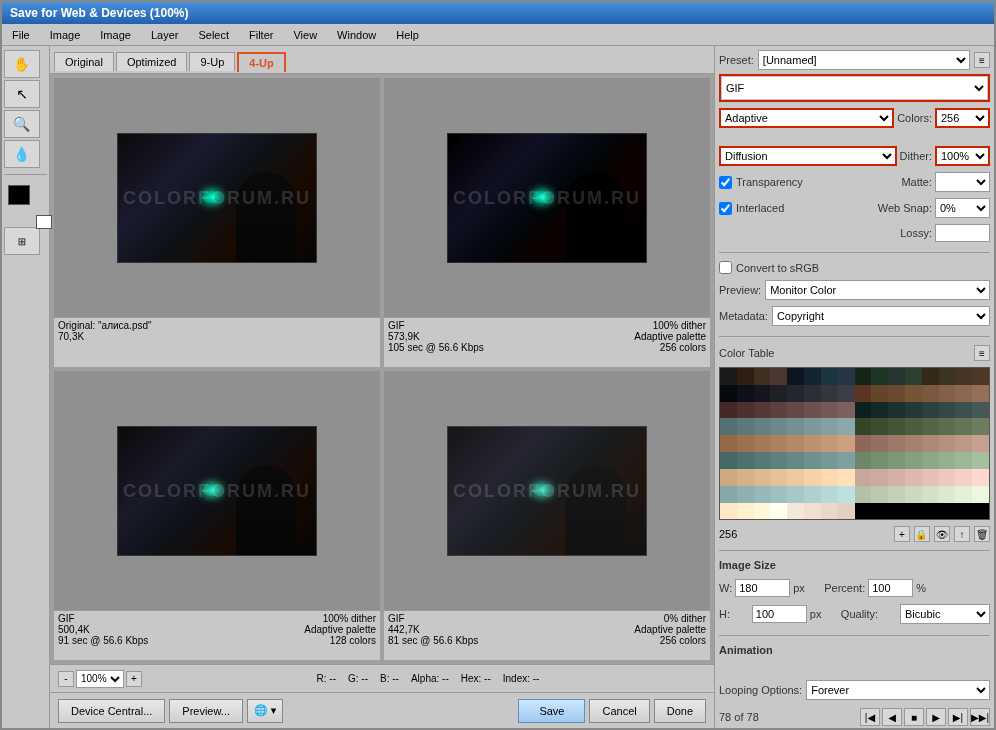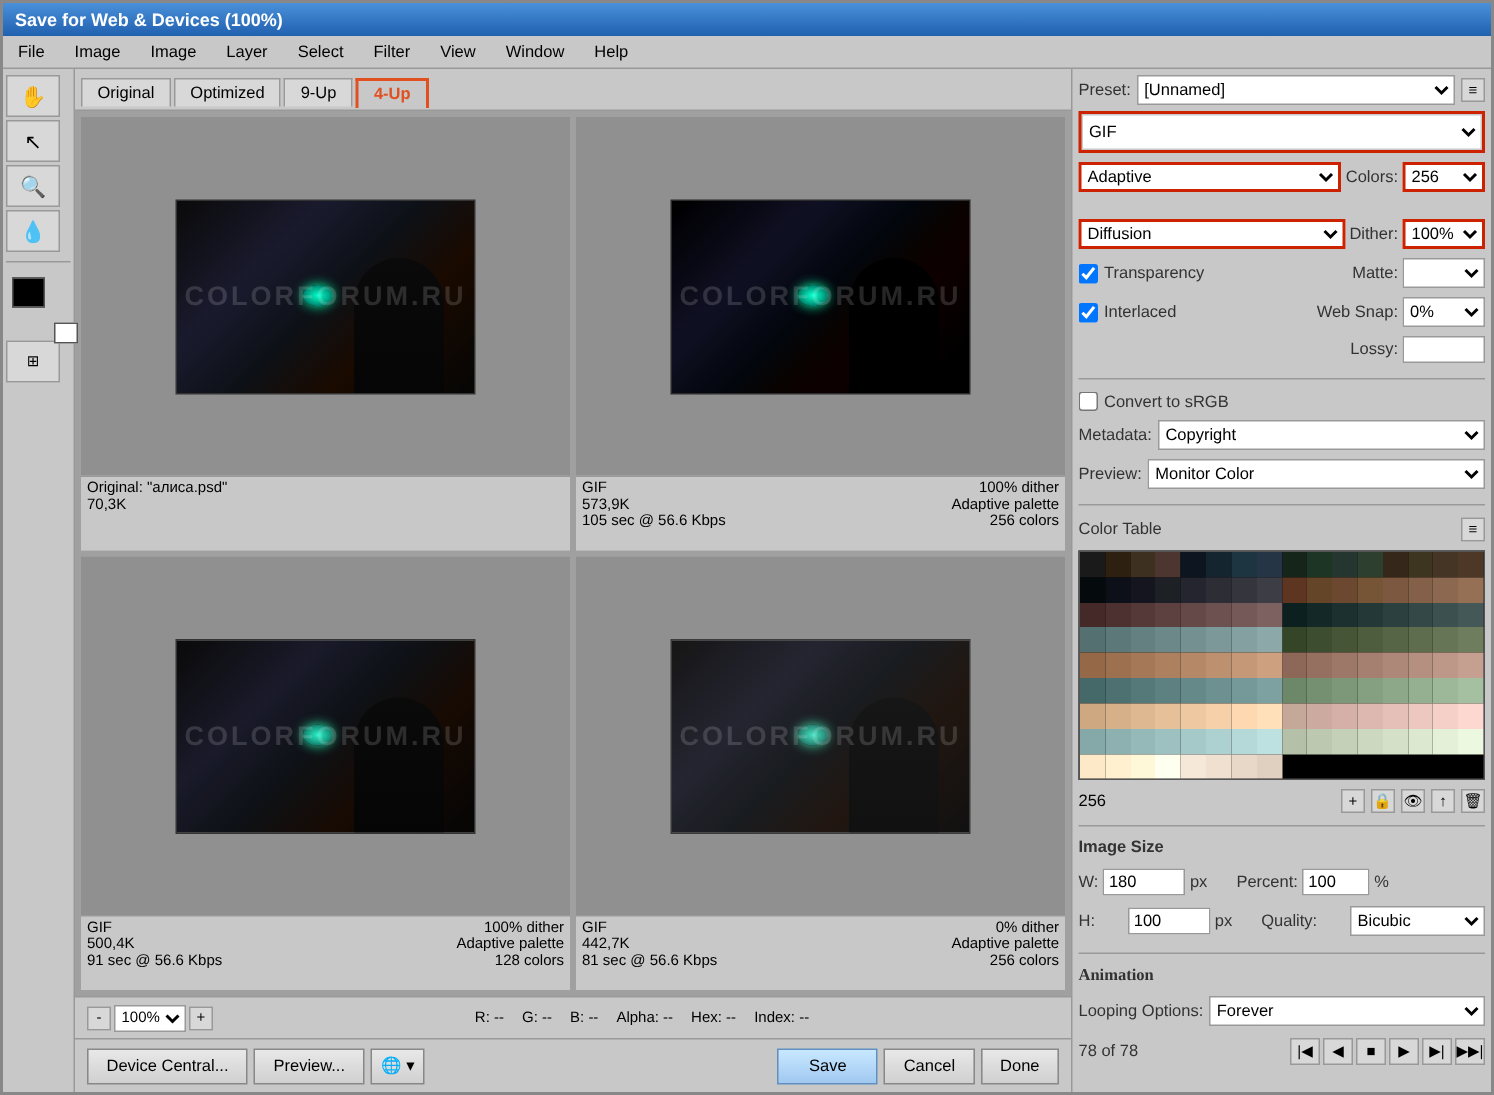--- a/index.html
+++ b/index.html
@@ -652,33 +652,33 @@
       </div>
 
       <hr class="section-divider">
 
       <div class="checkbox-row" style="margin-bottom:2px;">
         <input type="checkbox" style="">
         <span class="panel-label">Convert to sRGB</span>
       </div>
 
       <div class="panel-row" style="margin-bottom:2px;">
+        <span class="panel-label">Preview:</span>
+        <select class="select-field">
+          <option>Monitor Color</option>
+          <option>sRGB</option>
+        </select>
+      </div>
+
+      <div class="panel-row" style="margin-bottom:2px;">
         <span class="panel-label">Metadata:</span>
         <select class="select-field">
           <option>Copyright</option>
           <option>None</option>
           <option>All</option>
-        </select>
-      </div>
-
-      <div class="panel-row" style="margin-bottom:2px;">
-        <span class="panel-label">Preview:</span>
-        <select class="select-field">
-          <option>Monitor Color</option>
-          <option>sRGB</option>
         </select>
       </div>
 
       <hr class="section-divider">
 
       <div class="color-table-header" style="margin-bottom:2px;">
         <span class="panel-label">Color Table</span>
         <div class="panel-icon-btn">≡</div>
       </div>
       <div class="color-table-grid" id="color-table-grid">
@@ -847,21 +847,21 @@
         <span class="panel-label" style="padding-left:8px;">Quality:</span>
         <select class="select-field">
           <option>Bicubic</option>
           <option>Bilinear</option>
           <option>Nearest</option>
         </select>
       </div>
 
       <hr class="section-divider">
 
-      <div class="panel-label" style="font-weight:bold; margin-bottom:4px;font-family:Liberation Serif, serif;">Animation</div>
+      <div class="panel-label" style="font-weight:bold; margin-bottom:20px;">Animation</div>
       <div class="anim-row" style="margin-bottom:4px;">
         <span class="panel-label">Looping Options:</span>
         <select class="select-field">
           <option>Forever</option>
           <option>Once</option>
           <option>3 Times</option>
         </select>
       </div>
       <div style="display:flex; align-items:center; gap:4px;">
         <span class="panel-label">78 of 78</span>

